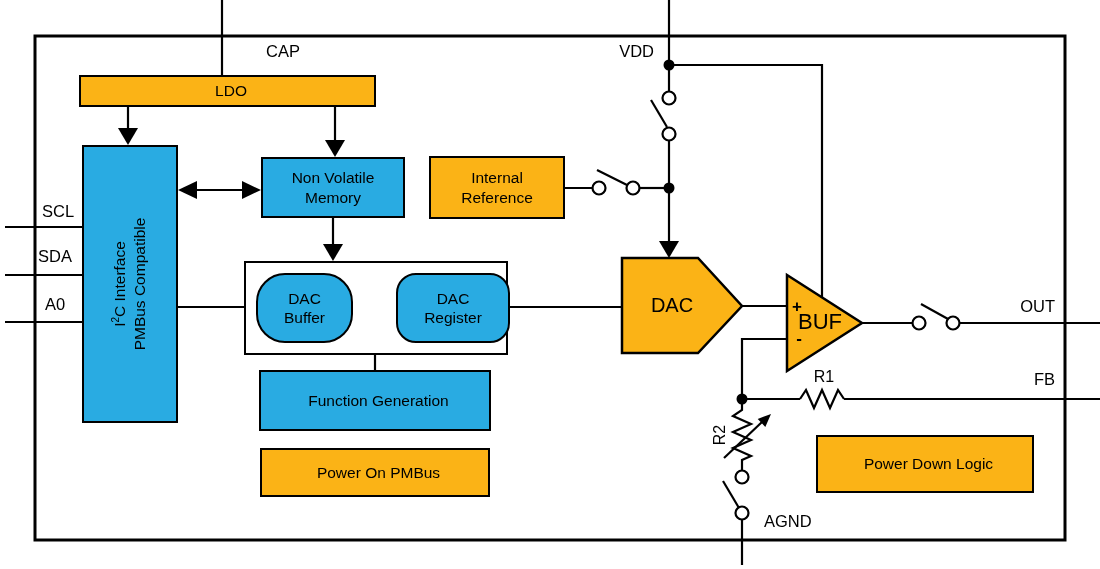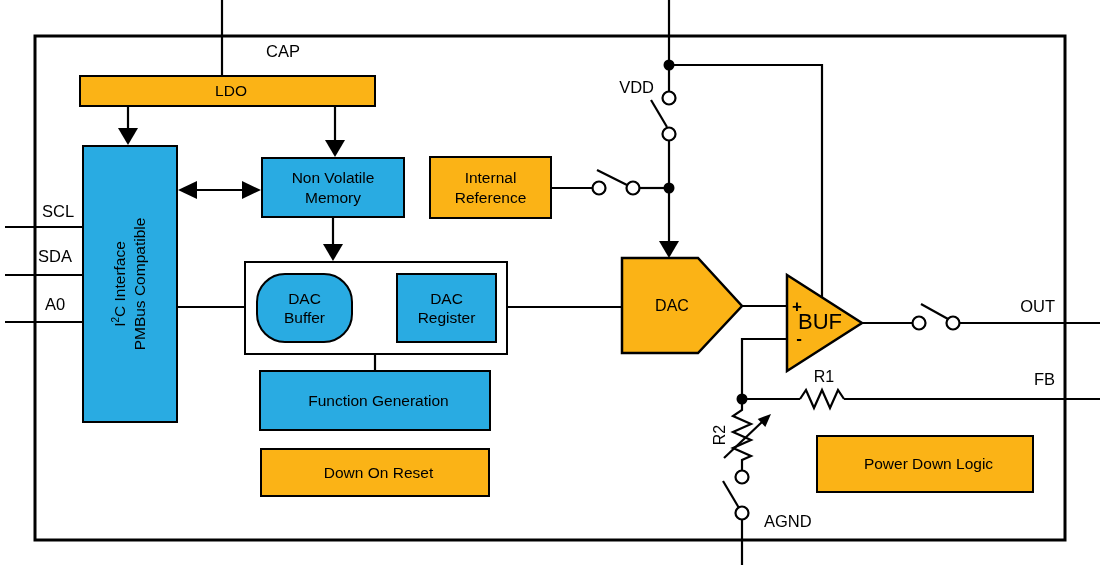--- a/index.html
+++ b/index.html
@@ -141,56 +141,56 @@
     <div class="vcenter" style="width:278px;">
       <div><span>I</span><sup>2</sup><span>C Interface</span></div>
       <div>PMBus Compatible</div>
     </div>
   </div>
 
   <div class="block blue" style="left:261px;top:157px;width:144px;height:61px;padding:0 28px;">
     <span>Non Volatile Memory</span>
   </div>
 
-  <div class="block orange" style="left:429px;top:156px;width:123px;height:63px;padding:0 12px;">
+  <div class="block orange" style="left:429px;top:156px;width:136px;height:63px;padding:0 12px;">
     <span>Internal Reference</span>
   </div>
 
   <div class="block plain" style="left:244px;top:261px;width:264px;height:94px;"></div>
 
   <div class="block blue" style="left:256px;top:273px;width:97px;height:70px;padding:0 16px;border-radius:29px;">
     <span>DAC Buffer</span>
   </div>
 
-  <div class="block blue" style="left:396px;top:273px;width:101px;height:70px;padding:0 12px;">
+  <div class="block blue" style="left:396px;top:273px;width:114px;height:70px;padding:0 12px;border-radius:20px;">
     <span>DAC Register</span>
   </div>
 
   <div class="block blue" style="left:259px;top:370px;width:232px;height:61px;">
     <span>Function Generation</span>
   </div>
 
   <div class="block orange" style="left:260px;top:448px;width:230px;height:49px;">
-    <span>Down On Reset</span>
+    <span>Power On PMBus</span>
   </div>
 
   <div class="block orange" style="left:816px;top:435px;width:218px;height:58px;">
     <span>Power Down Logic</span>
   </div>
 
-  <div class="overlay" style="left:622px;top:258px;width:100px;height:95px;font-size:16px;">DAC</div>
+  <div class="overlay" style="left:622px;top:258px;width:100px;height:95px;font-size:20px;">DAC</div>
   <div class="overlay" style="left:797px;top:311px;width:46px;height:22px;font-size:22px;">BUF</div>
   <div class="overlay sign" style="left:789px;top:297px;width:16px;height:18px;">+</div>
   <div class="overlay sign" style="left:791px;top:329px;width:16px;height:18px;">-</div>
 
   <div class="rlbl" style="left:799px;top:368px;width:50px;">R1</div>
   <div class="rlbl rot" style="left:702px;top:426px;width:36px;">R2</div>
 
   <div class="pin" style="left:230px;top:42px;margin-left:36px;">CAP</div>
-  <div class="pin" style="left:598px;top:42px;width:56px;text-align:right;margin-top:36px;">VDD</div>
+  <div class="pin" style="left:598px;top:42px;width:56px;text-align:right;">VDD</div>
   <div class="pin" style="left:42px;top:202px;">SCL</div>
   <div class="pin" style="left:38px;top:247px;">SDA</div>
   <div class="pin" style="left:45px;top:295px;">A0</div>
   <div class="pin" style="left:1003px;top:297px;width:52px;text-align:right;">OUT</div>
   <div class="pin" style="left:1003px;top:370px;width:52px;text-align:right;">FB</div>
   <div class="pin" style="left:764px;top:512px;text-align:right;">AGND</div>
 
 </div>
 
 </body></html>

